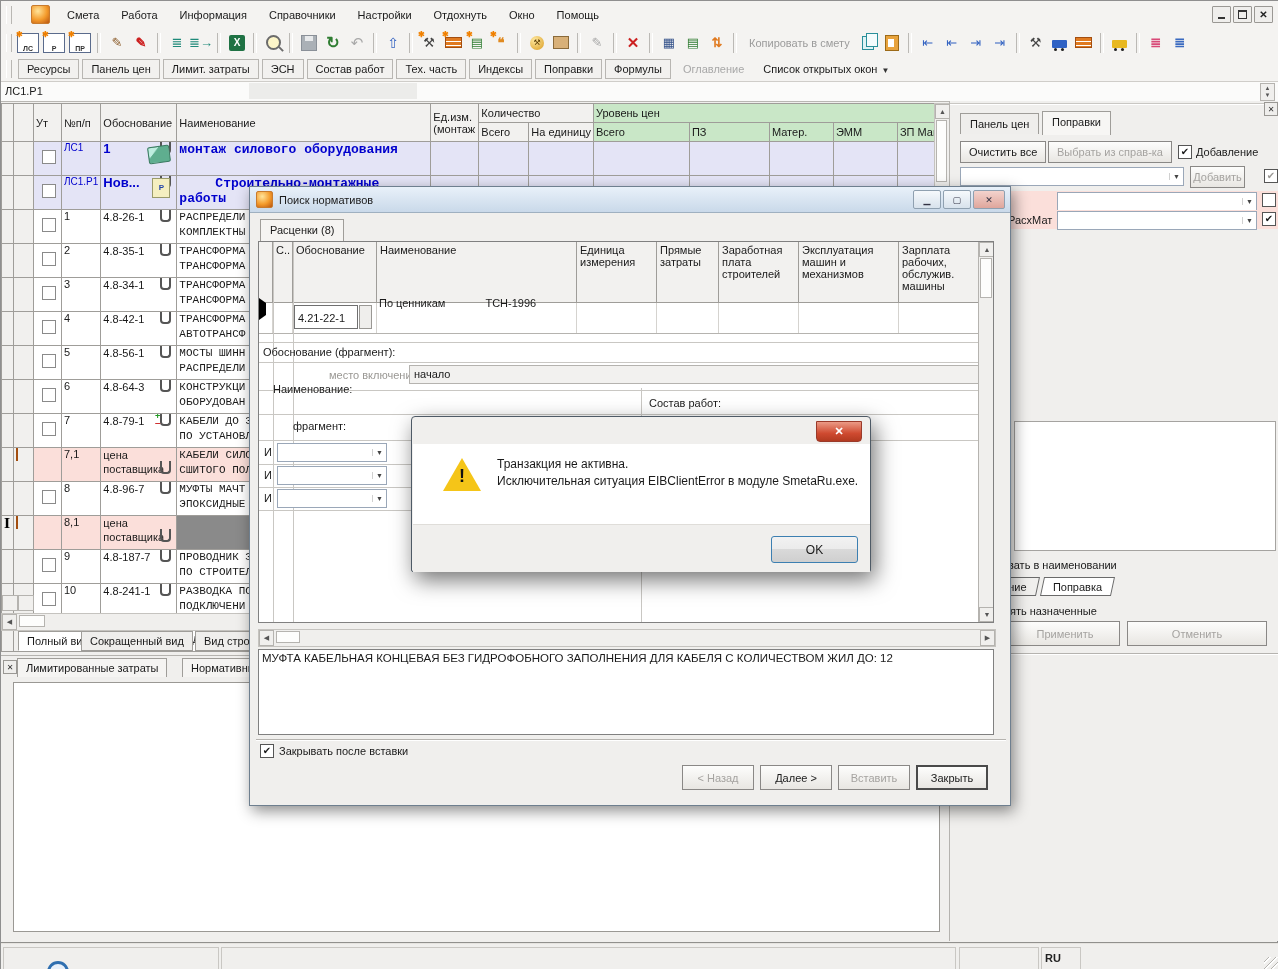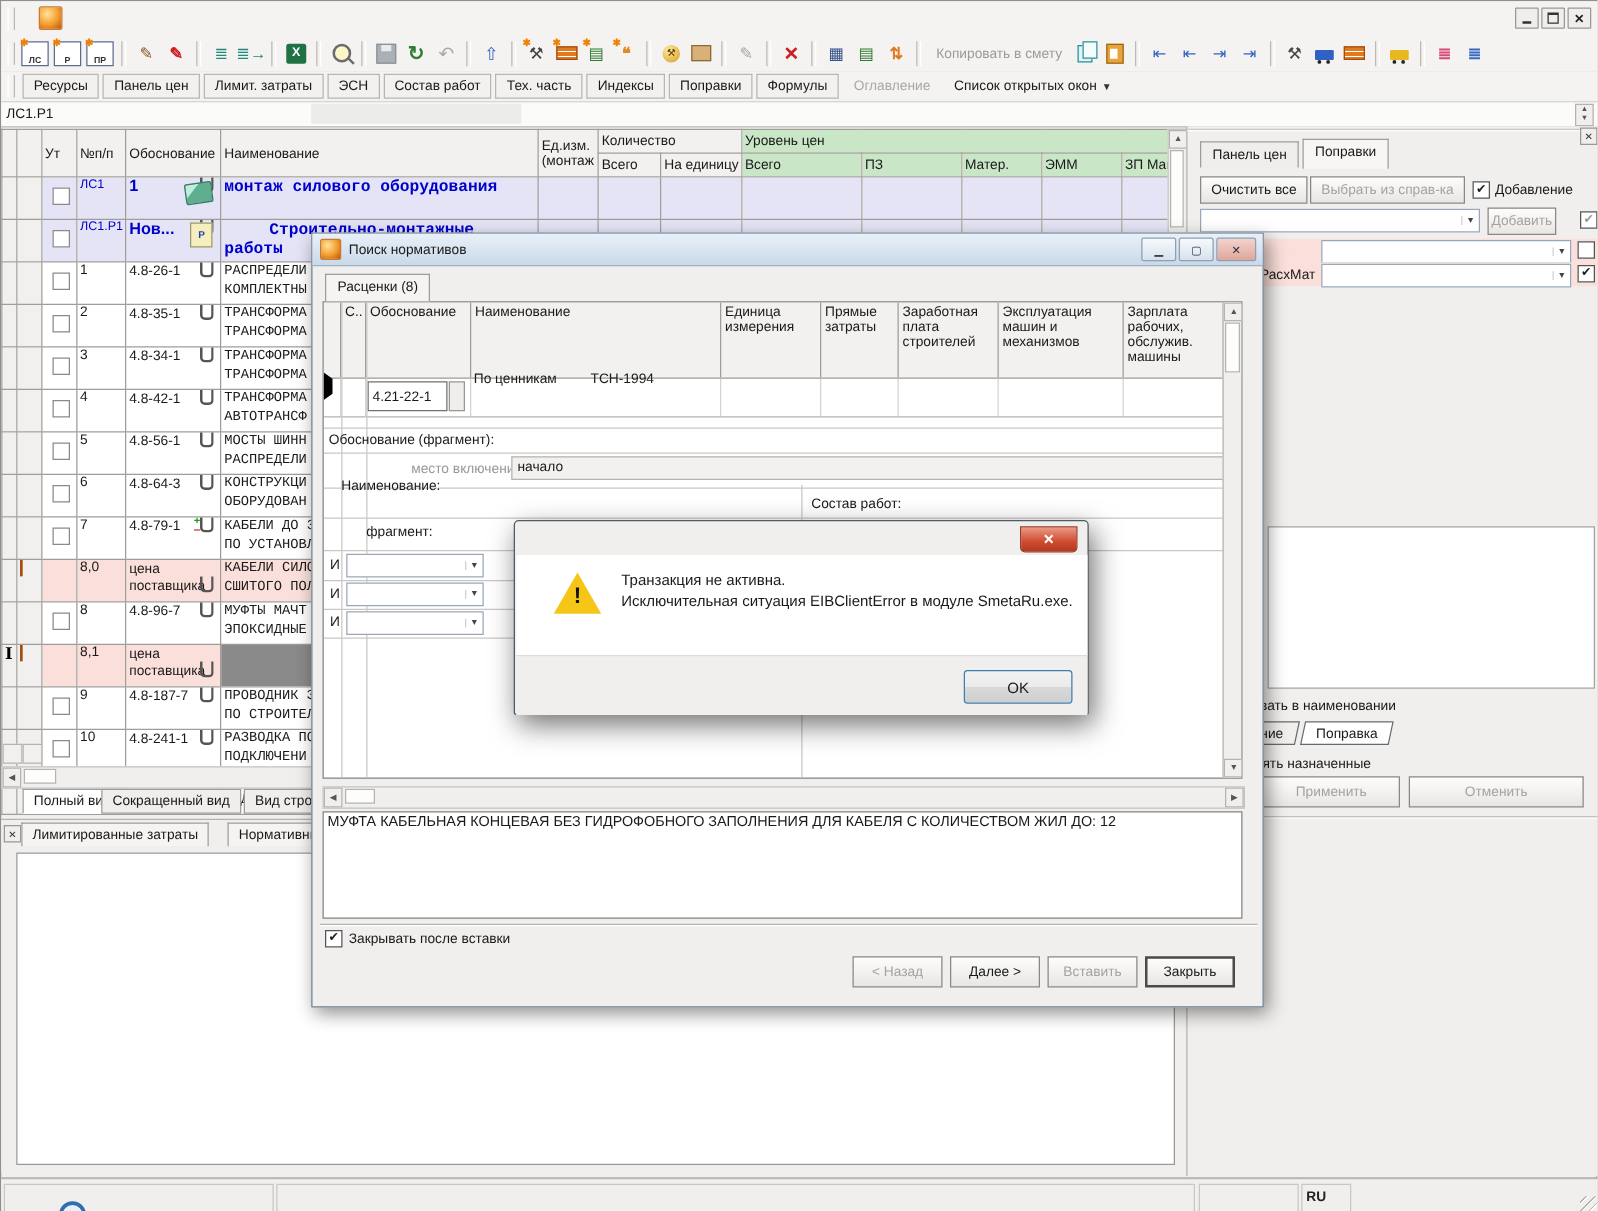--- a/index.html
+++ b/index.html
@@ -168,21 +168,21 @@
     box-sizing:border-box;overflow:hidden;}
   .dhead{display:flex;height:60px;background:#f2f1ef;border-bottom:1px solid #9f9d99;}
   .dhead .hc{border-right:1px solid #9f9d99;padding:2px 3px;box-sizing:border-box;white-space:normal;overflow:hidden;}
   .drow{display:flex;height:30px;border-bottom:1px solid #b5b3af;position:relative;}
   .drow .dc{border-right:1px solid #d5d3cf;box-sizing:border-box;position:relative;}
   .marker{width:0;height:0;border-top:5px solid transparent;border-bottom:5px solid transparent;
     border-left:7px solid #000;margin:9px auto;}
   .editcell{position:absolute;left:1px;top:2px;width:64px;height:24px;background:#fff;border:1px solid #707070;
     line-height:24px;padding-left:3px;box-sizing:border-box;}
   .editbtn{position:absolute;left:66px;top:2px;width:13px;height:24px;background:#efeeec;border:1px solid #9a9894;box-sizing:border-box;}
-  .dname{position:absolute;left:2px;top:-6px;display:flex;gap:27px;background:transparent;justify-content:center;}
+  .dname{position:absolute;left:2px;top:-6px;display:flex;gap:40px;background:transparent;justify-content:center;}
   .gline-h{position:absolute;left:0;width:100%;border-top:1px solid #c9c7c3;}
   .gline-v{position:absolute;top:0;border-left:1px solid #c9c7c3;}
   .flabel{position:absolute;white-space:nowrap;}
   .flabel.gray{color:#9a9894;}
   .ffield{position:absolute;background:#f2f1ef;border:1px solid #b5b3af;box-sizing:border-box;
     padding:2px 4px;white-space:nowrap;}
   .darkbox{position:absolute;background:#9a9a9a;color:#6e6e6e;display:flex;align-items:center;
     justify-content:center;border:1px solid #808080;box-sizing:border-box;}
   .androw .combo{position:absolute;width:110px;}
   .dresult{position:absolute;left:8px;top:462px;width:736px;height:86px;background:#fff;border:1px solid #808080;
@@ -228,20 +228,31 @@
     border:3px solid #2f6fb0;background:#e8f0fa;}
 </style>
 </head>
 <body>
 
 <div class="app">
 
   <div class="menubar">
     <span class="grip"></span>
     <span class="appicon"></span>
+    <div style="display:flex">
+
+    <span class="menu-item">Смета</span>
+        <span class="menu-item">Работа</span>
+        <span class="menu-item">Информация</span>
+        <span class="menu-item">Справочники</span>
+        <span class="menu-item">Настройки</span>
+        <span class="menu-item">Отдохнуть</span>
+        <span class="menu-item">Окно</span>
+        <span class="menu-item">Помощь</span>
+      </div>
     <div class="wctrls">
       <span class="wbtn min"></span>
       <span class="wbtn max"></span>
       <span class="wbtn cls"></span>
     </div>
   </div>
 
   <div class="toolbar">
     <span class="grip"></span>
     <span class="docbtn">
@@ -641,21 +652,21 @@
           <td></td>
           <td></td>
         </tr>
 
         <tr style="height:34px" class=" sup">
           <td class="ci"></td>
           <td class="ci">
             <span class="bricks-cell"><span class="bricksic"></span></span>
           </td>
           <td></td>
-          <td class="c-num">8,0</td>
+          <td class="c-num">7,1</td>
           <td>
             <div class="bas-wrap">
             <div class="bas-text" style="white-space:normal;line-height:14px">цена поставщика</div>
             <span class="clip"></span>
 
           </div>
           </td>
           <td class="c-name">
             <div class="l1">КАБЕЛИ СИЛО</div>
             <div class="l2">СШИТОГО ПОЛ</div>
@@ -895,21 +906,21 @@
       <div class="drow">
         <span class="dc" style="width:14px"><span class="marker"></span></span>
         <span class="dc" style="width:20px"></span>
         <span class="dc" style="width:84px">
           <span class="editcell">4.21-22-1</span>
           <span class="editbtn"></span>
         </span>
         <span class="dc" style="width:200px">
           <span class="dname">
             <span>По ценникам</span>
-            <span>ТСН-1994</span>
+            <span>ТСН-1996</span>
           </span>
         </span>
         <span class="dc" style="width:80px"></span>
           <span class="dc" style="width:62px"></span>
         <span class="dc" style="width:80px"></span>
           <span class="dc" style="width:100px"></span>
         <span class="dc" style="width:80px"></span>
       </div>
 
       <div class="gline-v" style="left:14px;height:382px"></div>

